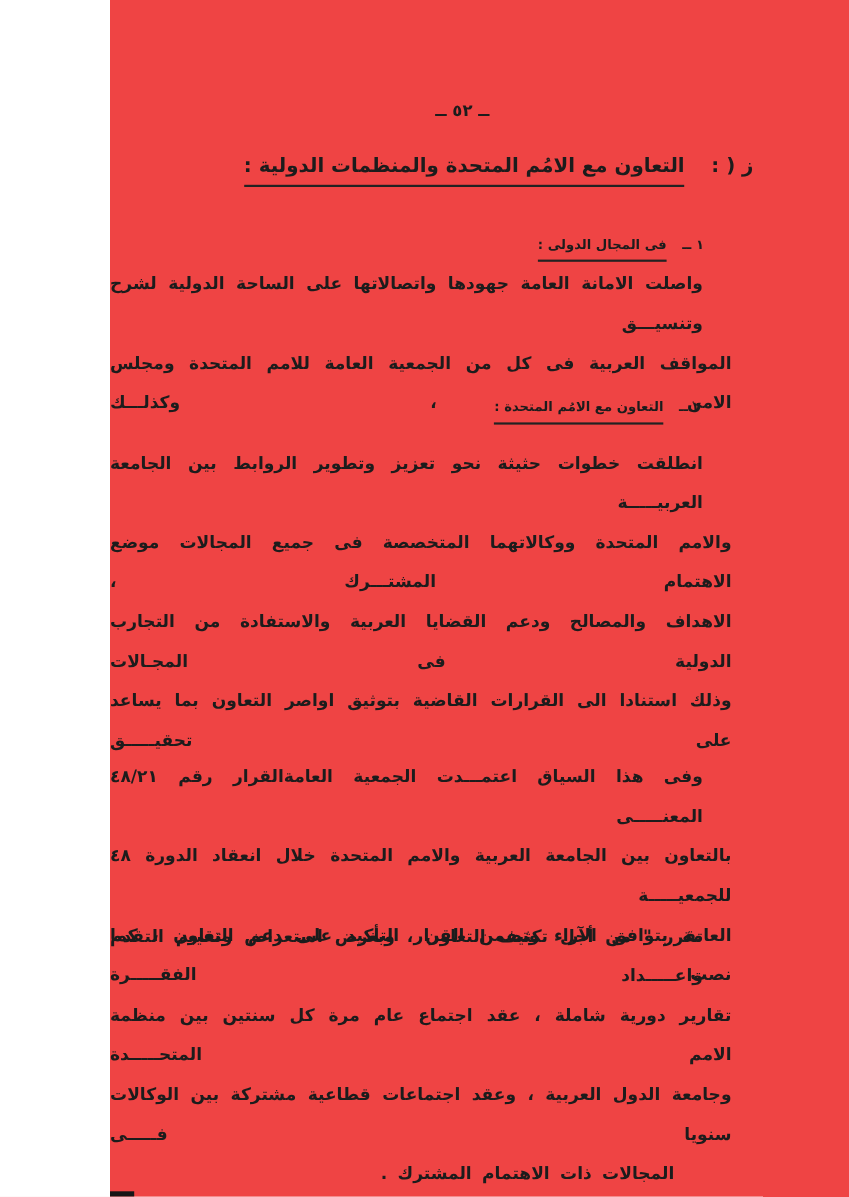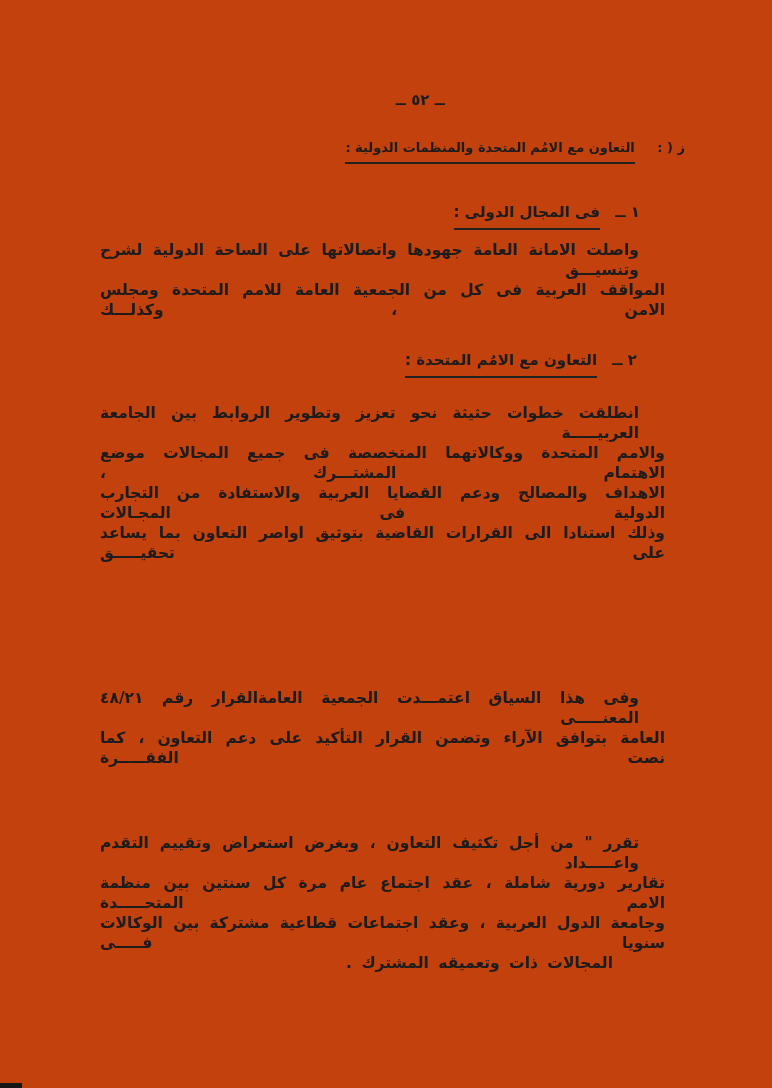--- a/index.html
+++ b/index.html
@@ -2,63 +2,64 @@
 <html lang="ar" dir="rtl"><head>
 <meta charset="utf-8">
 <style>
   html, body {
     margin: 0;
     padding: 0;
     background: #ffffff;
   }
   .page {
     position: relative;
-    width: 772px;
+    width: 672px;
     height: 1088px;
-    background: #c2410c;
+    background: #ef4444;
     overflow: hidden;
     direction: rtl;
     font-family: "DejaVu Sans", sans-serif;
     color: #1c1c1c;
     font-weight: bold;
   }
   .page-number {
     position: absolute;
     top: 91px;
     right: 327px;
     font-size: 15px;
     letter-spacing: 1px;
   }
   .heading {
     position: absolute;
     top: 140px;
     right: 87px;
-    font-size: 13px;
+    font-size: 18px;
     white-space: nowrap;
   }
   .heading .marker { margin-left: 18px; }
   .underline {
     display: inline-block;
     border-bottom: 2px solid #222222;
     padding-bottom: 7px;
   }
   .section {
     position: absolute;
-    font-size: 15px;
+    font-size: 12px;
     white-space: nowrap;
+    margin-top: 12px;
   }
   .section .marker { margin-left: 10px; }
   .section-1 { top: 203px; right: 132px; }
   .section-2 { top: 351px; right: 135px; }
   .para {
     position: absolute;
     right: 107px;
     width: 565px;
     font-size: 15.5px;
-    line-height: 20px;
+    line-height: 36px;
     word-spacing: 4px;
     text-align: justify;
     margin-left: 33px;
   }
   .para-1 { top: 240px; }
   .para-2 { top: 403px; }
   .para-3 { top: 578px; }
   .para-4 { top: 688px; }
   .para-5 { top: 833px; }
   .ln       { text-align-last: justify; }
@@ -104,25 +105,26 @@
   <div class="para para-2">
     <div class="ln first">انطلقت خطوات حثيثة نحو تعزيز وتطوير الروابط بين الجامعة العربيـــــة</div>
     <div class="ln">والامم المتحدة ووكالاتهما المتخصصة فى جميع المجالات موضع الاهتمام المشتـــرك ،</div>
     <div class="ln">الاهداف والمصالح ودعم القضايا العربية والاستفادة من التجارب الدولية فى المجـالات</div>
     <div class="ln">وذلك استنادا الى القرارات القاضية بتوثيق اواصر التعاون بما يساعد على تحقيـــــق</div>
   </div>
 
 
   <div class="para para-4">
     <div class="ln first">وفى هذا السياق اعتمـــدت الجمعية العامةالقرار رقم ٤٨/٢١ المعنـــــى</div>
+    <div class="ln">بالتعاون بين الجامعة العربية والامم المتحدة خلال انعقاد الدورة ٤٨ للجمعيـــــة</div>
     <div class="ln">العامة بتوافق الآراء وتضمن القرار التأكيد على دعم التعاون ، كما نصت الفقـــــرة</div>
   </div>
 
   <div class="para para-5">
     <div class="ln first">تقرر " من أجل تكثيف التعاون ، وبغرض استعراض وتقييم التقدم واعـــــداد</div>
     <div class="ln">تقارير دورية شاملة ، عقد اجتماع عام مرة كل سنتين بين منظمة الامم المتحـــــدة</div>
     <div class="ln">وجامعة الدول العربية ، وعقد اجتماعات قطاعية مشتركة بين الوكالات سنويا فـــــى</div>
-    <div class="ln end indent">المجالات ذات وتعميقه المشترك .</div>
+    <div class="ln end indent">المجالات ذات الاهتمام المشترك .</div>
   </div>
 
   <div class="scan-artifact"></div>
 
 </div>
 
 </body></html>

